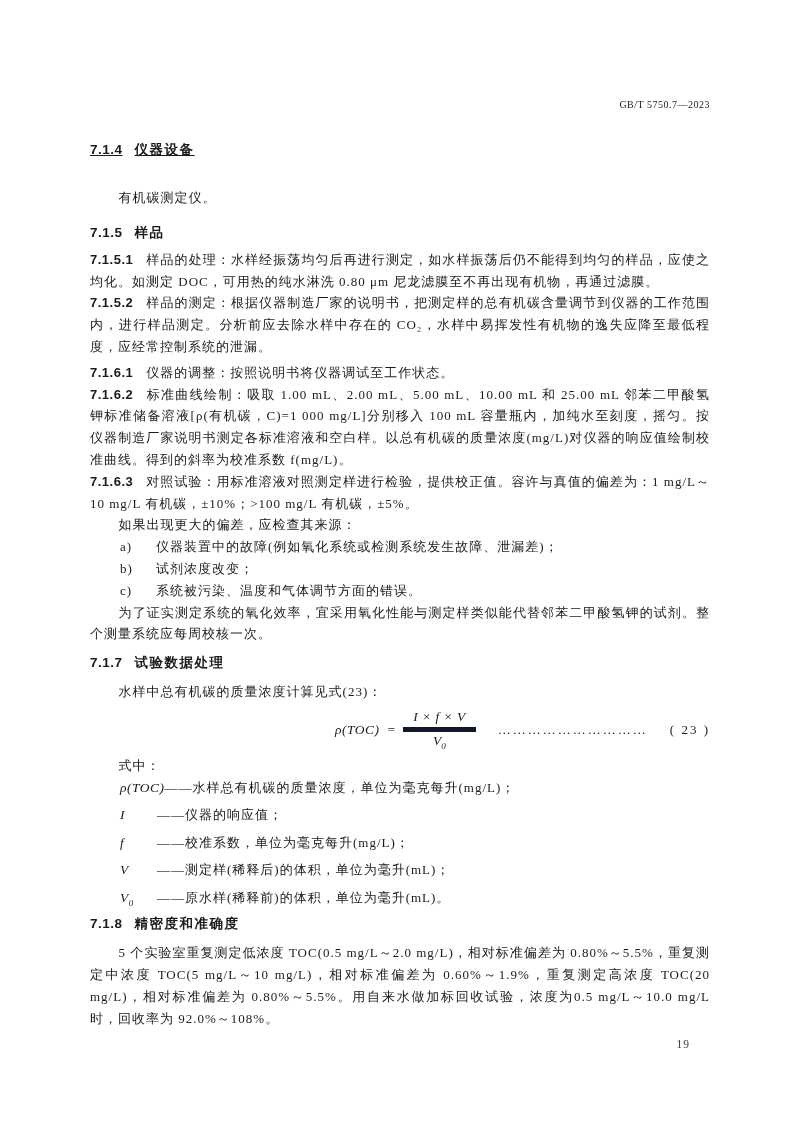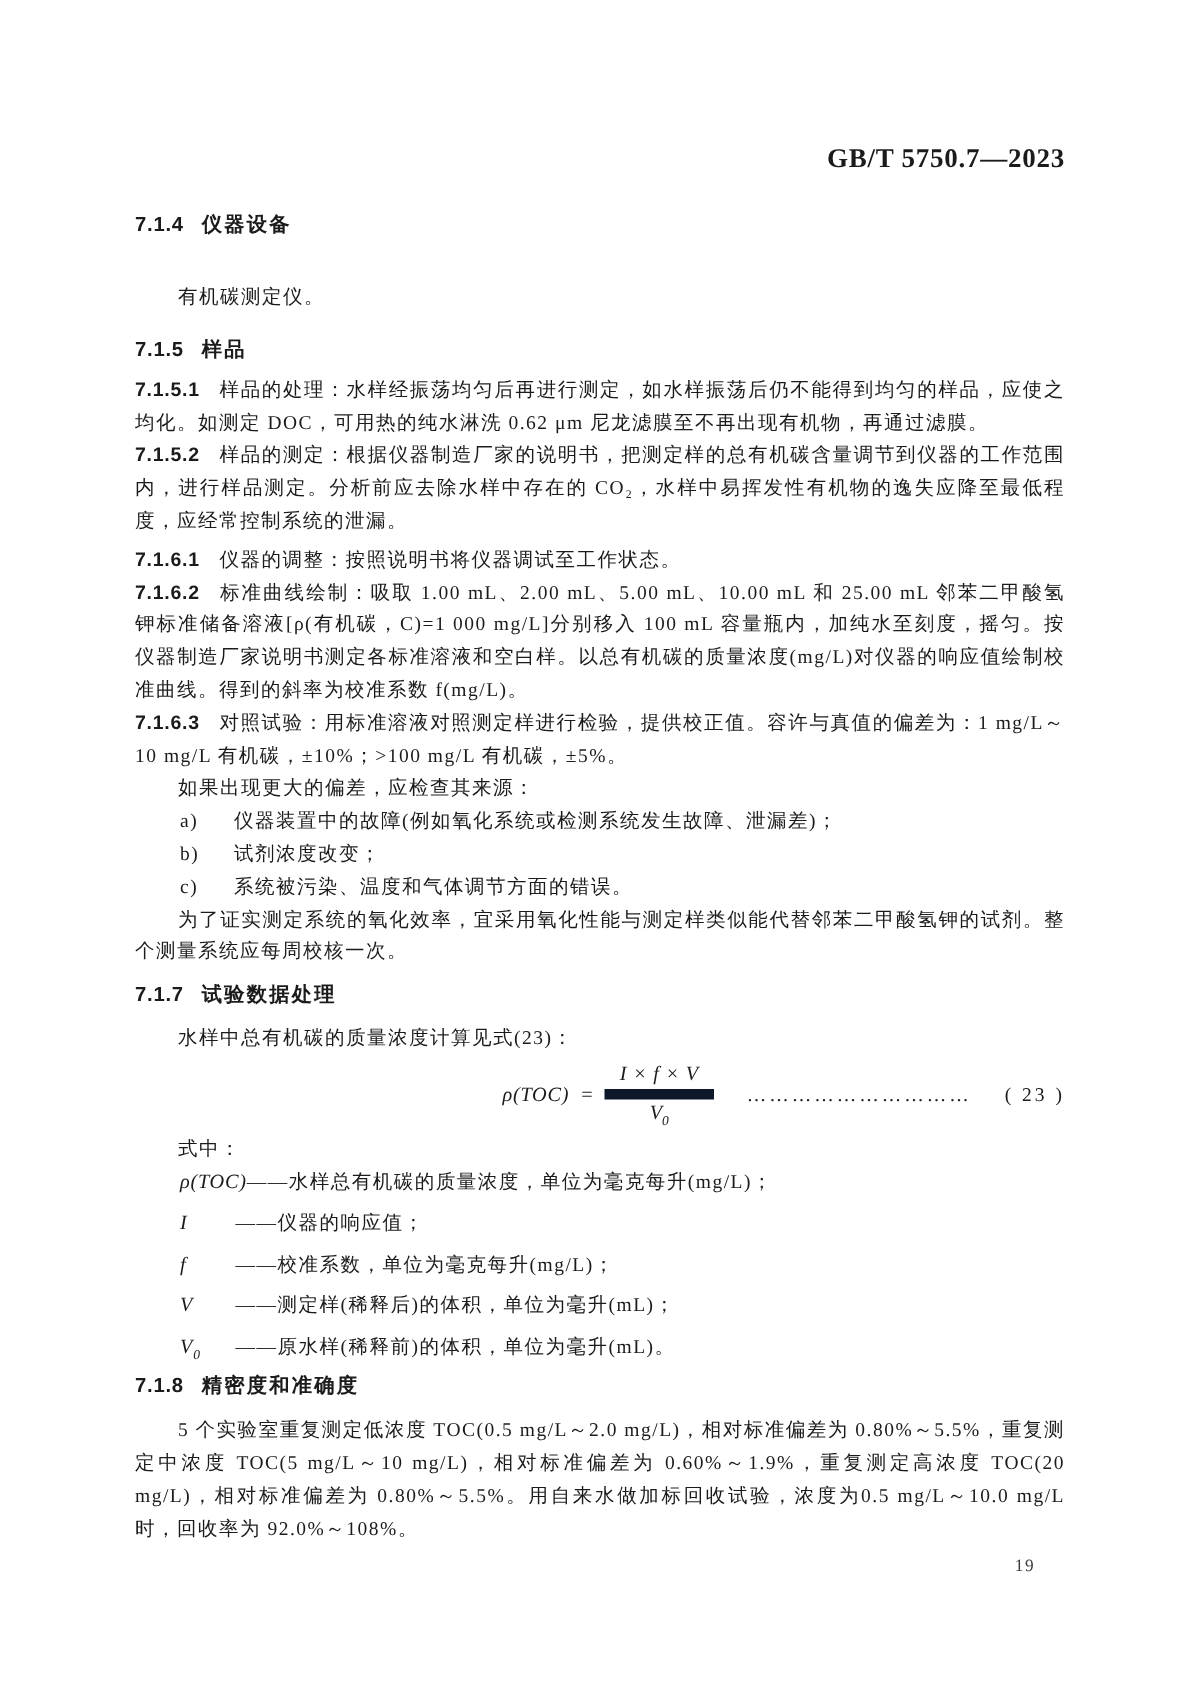--- a/index.html
+++ b/index.html
@@ -1,25 +1,25 @@
 <!DOCTYPE html>
 <html><head>
 <meta charset="utf-8">
 <style>
   html,body { margin:0; padding:0; background:#ffffff; }
   .page { position:relative; width:794px; height:1123px; background:#ffffff; overflow:hidden;
           font-family:"Liberation Serif","DejaVu Serif",serif; color:#1b1b1b; }
   .content { padding:96px 84px 0 90px; }
 
-  .doc-header { text-align:right; font-weight:bold; font-size:18px; line-height:18px; letter-spacing:0.5px; }
+  .doc-header { text-align:right; font-weight:normal; font-size:10px; line-height:18px; letter-spacing:0.5px; }
 
   .heading { font-family:"Liberation Sans","DejaVu Sans",sans-serif; font-weight:bold;
              font-size:13.5px; line-height:20px; letter-spacing:1.5px; }
   .heading .hnum { margin-right:12px; letter-spacing:0.5px; }
-  .h714 { margin-top:26px; }
+  .h714 { margin-top:26px;text-decoration:underline; }
   .h715 { margin-top:14px; }
   .h716 { margin-top:14px; }
   .h717 { margin-top:8px; }
   .h718 { margin-top:0; }
 
   p { margin:0; }
   .body { font-size:13px; line-height:21.8px; letter-spacing:1px; text-align:justify; }
   .indent { text-indent:2.2em; }
   .p714 { margin-top:27px; }
   .p7151 { margin-top:6px; }
@@ -32,21 +32,21 @@
 
   .list-item { display:flex; margin-left:30px; }
   .li-label { width:36px; flex:none; }
   .li-text { flex:1; }
 
   .formula-row { display:flex; align-items:center; margin-top:4px; height:46px; }
   .f-body { margin-left:245px; display:flex; align-items:center; font-size:13.5px; }
   .f-lhs { font-style:italic; letter-spacing:0.5px; }
   .f-eq { margin:0 8px; }
   .frac { display:inline-flex; flex-direction:column; align-items:center; font-style:italic; }
-  .frac-num { border-bottom:7px solid #0f172a; padding:0 10px 2px; letter-spacing:0.5px; }
+  .frac-num { border-bottom:5px solid #0f172a; padding:0 10px 2px; letter-spacing:0.5px; }
   .frac-den { padding-top:1px; }
   .frac-den sub { font-size:9px; }
   .leader { flex:1; overflow:hidden; white-space:nowrap; text-align:center;
             font-size:13px; letter-spacing:2px; margin:0 4px; }
   .eq-no { font-size:13px; letter-spacing:2px; }
 
   .where { margin-top:2px; }
   .sym-row { display:flex; align-items:baseline; margin-left:30px; }
   .sym { min-width:37px; flex:none; font-style:italic; font-size:13.5px; letter-spacing:0.5px; }
   .sym sub { font-size:9px; font-style:italic; }
@@ -66,21 +66,21 @@
 
     <div class="heading h714">
       <span class="hnum">7.1.4</span><span class="htitle">仪器设备</span>
     </div>
     <p class="body indent p714">有机碳测定仪。</p>
 
     <div class="heading h715">
       <span class="hnum">7.1.5</span><span class="htitle">样品</span>
     </div>
     <p class="body p7151">
-      <span class="pnum">7.1.5.1</span><span>样品的处理：水样经振荡均匀后再进行测定，如水样振荡后仍不能得到均匀的样品，应使之均化。如测定 DOC，可用热的纯水淋洗 0.62 μm 尼龙滤膜至不再出现有机物，再通过滤膜。</span>
+      <span class="pnum">7.1.5.1</span><span>样品的处理：水样经振荡均匀后再进行测定，如水样振荡后仍不能得到均匀的样品，应使之均化。如测定 DOC，可用热的纯水淋洗 0.80 μm 尼龙滤膜至不再出现有机物，再通过滤膜。</span>
     </p>
     <p class="body">
       <span class="pnum">7.1.5.2</span><span>样品的测定：根据仪器制造厂家的说明书，把测定样的总有机碳含量调节到仪器的工作范围内，进行样品测定。分析前应去除水样中存在的 CO₂，水样中易挥发性有机物的逸失应降至最低程度，应经常控制系统的泄漏。</span>
     </p>
 
     <p class="body p7161">
       <span class="pnum">7.1.6.1</span><span>仪器的调整：按照说明书将仪器调试至工作状态。</span>
     </p>
     <p class="body">
       <span class="pnum">7.1.6.2</span><span>标准曲线绘制：吸取 1.00 mL、2.00 mL、5.00 mL、10.00 mL 和 25.00 mL 邻苯二甲酸氢钾标准储备溶液[ρ(有机碳，C)=1 000 mg/L]分别移入 100 mL 容量瓶内，加纯水至刻度，摇匀。按仪器制造厂家说明书测定各标准溶液和空白样。以总有机碳的质量浓度(mg/L)对仪器的响应值绘制校准曲线。得到的斜率为校准系数 f(mg/L)。</span>

